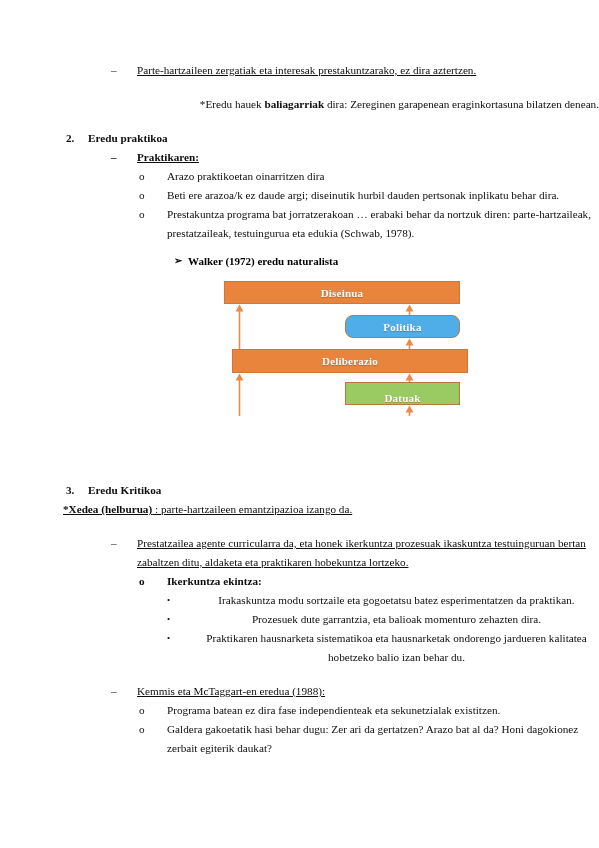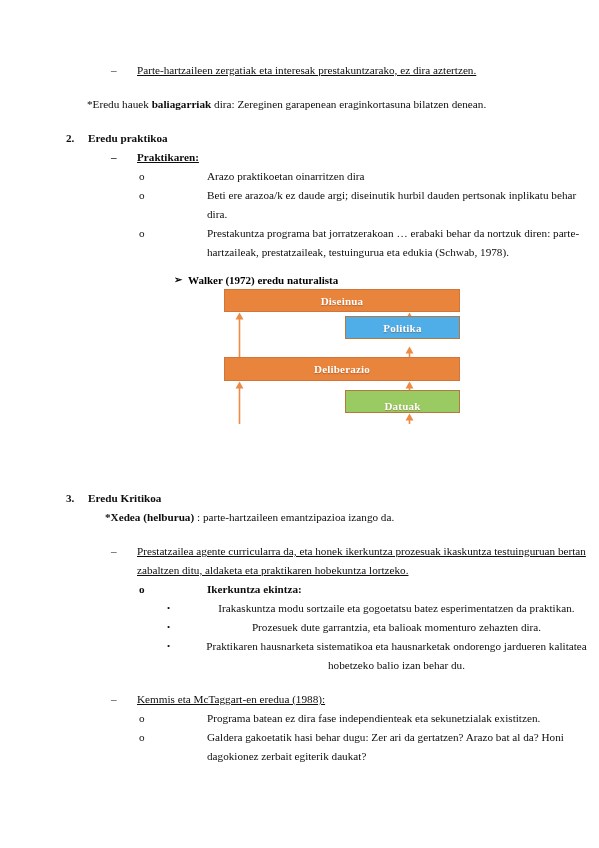--- a/index.html
+++ b/index.html
@@ -62,42 +62,44 @@
     display: flex;
     align-items: flex-start;
     margin-left: 139px;
   }
   .lvl-o > .marker {
     width: 28px;
     flex: 0 0 28px;
     font-size: 11.2px;
     line-height: 19px;
   }
-  .lvl-o > .body { flex: 1 1 auto; margin-left: 40px; }
+  .lvl-o > .body { flex: 1 1 auto; }
 
   
   .lvl-dot {
     display: flex;
     align-items: flex-start;
     margin-left: 167px;
   }
   .lvl-dot > .marker {
     width: 27px;
     flex: 0 0 27px;
     font-size: 9px;
     line-height: 19px;
   }
   .lvl-dot > .body { flex: 1 1 auto; text-align: center; }
 
   
   .para-plain {
     margin-left: 87px;
+    text-align: right;
   }
   .para-indent-2 {
-    margin-left: 105px;
+    margin-left: 63px;
+    text-decoration: underline;
   }
 
   .spacer-sm { height: 9px; }
   .spacer-md { height: 15px; }
   .spacer-lg { height: 22px; }
 
   
   .walker-head {
     margin-left: 174px;
     font-weight: bold;
@@ -111,21 +113,21 @@
     flex: 0 0 14px;
     font-size: 10px;
   }
 
   
   .diagram {
     position: relative;
     width: 236px;
     height: 178px;
     margin-left: 224px;
-    margin-top: 0;
+    margin-top: 11px;
   }
   .dbox {
     position: absolute;
     box-sizing: border-box;
     border: 1px solid #c0703a;
     color: #ffffff;
     font-weight: bold;
     font-size: 11px;
     letter-spacing: 0.2px;
     display: flex;
@@ -232,24 +234,24 @@
       </div>
       <div class="arrow" style="left: 180px; top: 23px; height: 11px;">
         <svg width="11" height="11" viewBox="0 0 11 11">
           <line x1="5.5" y1="11" x2="5.5" y2="6" stroke="#ed8a45" stroke-width="1.6"></line>
           <polygon points="5.5,0.5 9.5,7.5 1.5,7.5" fill="#ed8a45"></polygon>
         </svg>
       </div>
       <div class="dbox orange" style="left: 0px; top: 0px; width: 236px; height: 23px;">
         <span>Diseinua</span>
       </div>
-      <div class="dbox blue" style="left: 121px; top: 27px; width: 115px; height: 23px;">
+      <div class="dbox blue" style="left: 121px; top: 34px; width: 115px; height: 23px; border-radius: 8px;">
         <span>Politika</span>
       </div>
-      <div class="dbox orange" style="left: 0px; top: 68px; width: 236px; height: 24px;">
+      <div class="dbox orange" style="left: 8px; top: 68px; width: 236px; height: 24px;">
         <span>Deliberazio</span>
       </div>
       <div class="dbox green" style="left: 121px; top: 101px; width: 115px; height: 23px; align-items: flex-end;">
         <span>Datuak</span>
       </div>
     </div>
 
   <div class="spacer-md"></div>
   <div style="height:7px"></div>
 

